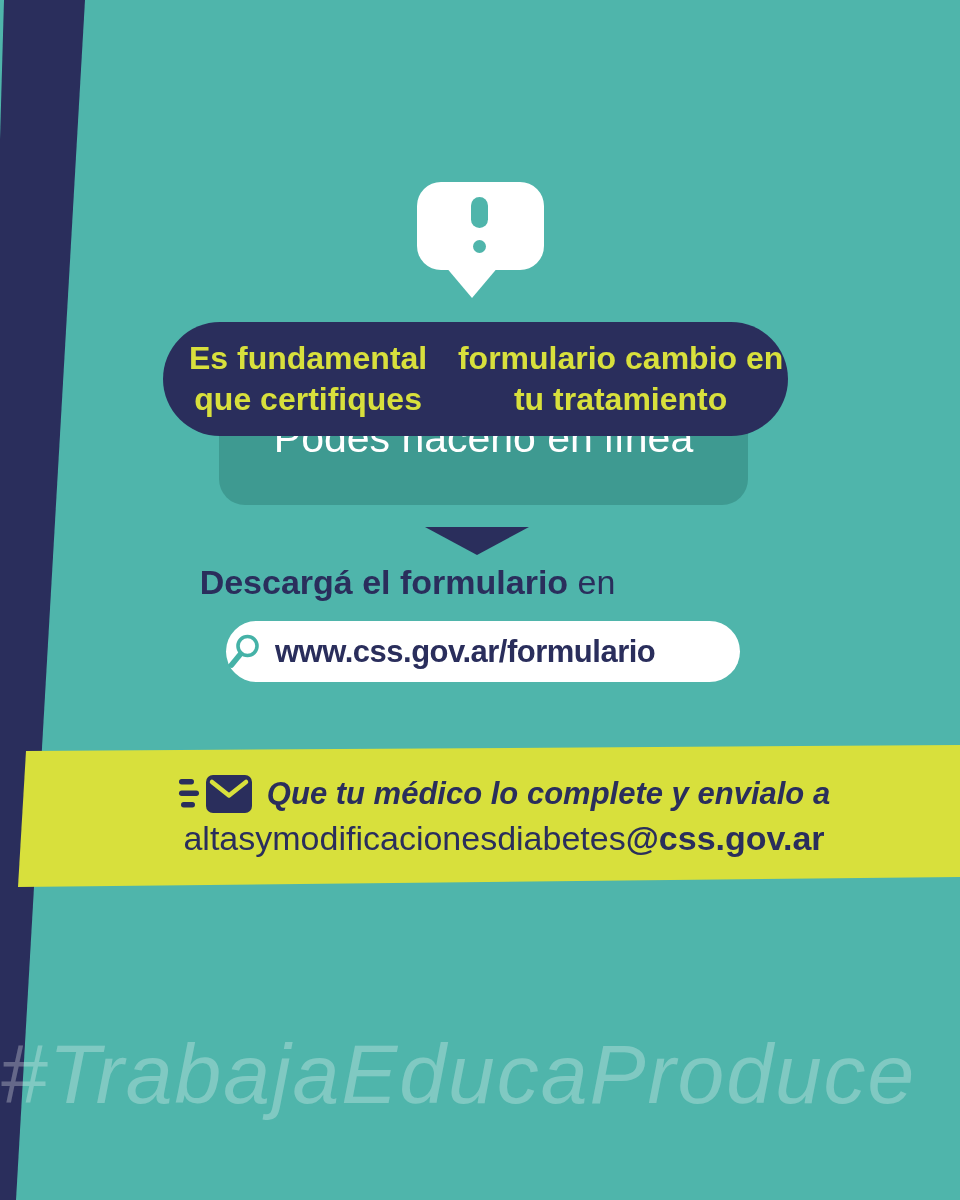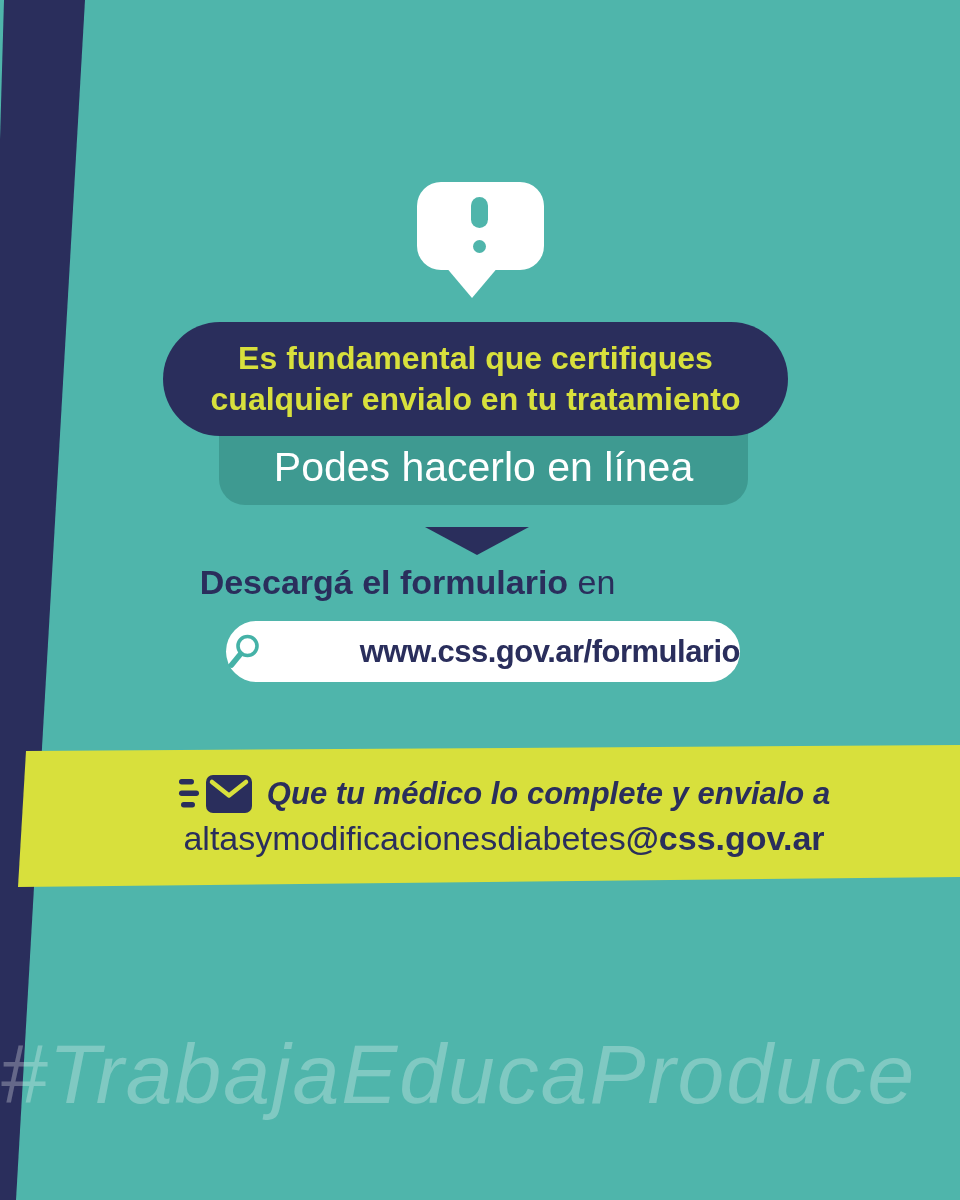--- a/index.html
+++ b/index.html
@@ -10,41 +10,41 @@
 
   
   .bubble{position:absolute;left:417px;top:182px;width:127px;height:88px;background:#FFFFFF;border-radius:24px;z-index:3;}
   .bubble-tail{position:absolute;left:28px;top:84px;width:0;height:0;
     border-left:27px solid transparent;border-right:27px solid transparent;border-top:32px solid #FFFFFF;}
   .excl-bar{position:absolute;left:54px;top:15px;width:17px;height:31px;background:#4FB5AB;border-radius:9px;}
   .excl-dot{position:absolute;left:56px;top:58px;width:13px;height:13px;background:#4FB5AB;border-radius:50%;}
 
   
   .headline-pill{position:absolute;left:163px;top:322px;width:625px;height:114px;background:#2A2E5C;
-    border-radius:58px;display:flex;flex-direction:column;align-items:center;justify-content:center;
+    border-radius:58px;display:flex;flex-direction:row;align-items:center;justify-content:center;
     z-index:2;color:#D8E03C;font-weight:bold;font-size:32px;line-height:1.28;text-align:center;}
 
   
   .sub-box{position:absolute;left:219px;top:386px;width:529px;height:119px;background:#3E9A91;border-radius:26px;
-    z-index:1;display:flex;align-items:flex-end;justify-content:center;
+    z-index:1;display:flex;align-items:center;justify-content:center;
     color:#FFFFFF;font-size:41px;font-weight:normal;padding-bottom:0;box-sizing:border-box;}
   .sub-box span{margin-bottom:14px;}
 
   
   .arrow-down{position:absolute;left:425px;top:527px;width:0;height:0;
     border-left:52px solid transparent;border-right:52px solid transparent;border-top:28px solid #2A2E5C;}
 
   
   .download-line{position:absolute;left:0;top:563px;width:815px;text-align:center;
     color:#2A2E5C;font-size:34px;}
   .download-line .b{font-weight:bold;}
 
   
   .url-pill{position:absolute;left:226px;top:621px;width:514px;height:61px;background:#FFFFFF;border-radius:31px;
-    display:flex;align-items:center;justify-content:space-between;gap:13px;}
+    display:flex;align-items:center;justify-content:flex-start;gap:13px;}
   .url-pill .url{color:#2A2E5C;font-weight:bold;font-size:31px;letter-spacing:-0.5px;}
 
   
   .band{position:absolute;left:0;top:745px;width:960px;height:142px;background:#D8E03C;
     clip-path:polygon(26px 6px,960px 0px,960px 132px,18px 142px);
     display:flex;flex-direction:column;align-items:center;justify-content:center;gap:5px;color:#2A2E5C;padding-left:24px;}
   .band-line1{display:flex;align-items:center;gap:15px;font-size:31px;font-weight:bold;font-style:italic;}
   .band-line2{font-size:34px;}
   .band-line2 .domain{font-weight:bold;}
 
@@ -66,21 +66,21 @@
     <div class="excl-dot"></div>
     <div class="bubble-tail"></div>
   </div>
 
   <div class="sub-box">
     <span>Podes hacerlo en línea</span>
   </div>
 
   <div class="headline-pill">
     <span>Es fundamental que certifiques</span>
-    <span>cualquier envialo en tu tratamiento</span>
+    <span>formulario cambio en tu tratamiento</span>
   </div>
 
   <div class="arrow-down"></div>
 
   <div class="download-line">
     <span class="b">Descargá el formulario</span><span> en</span>
   </div>
 
   <div class="url-pill">
     <svg width="36" height="38" viewBox="0 0 36 38" aria-hidden="true">

